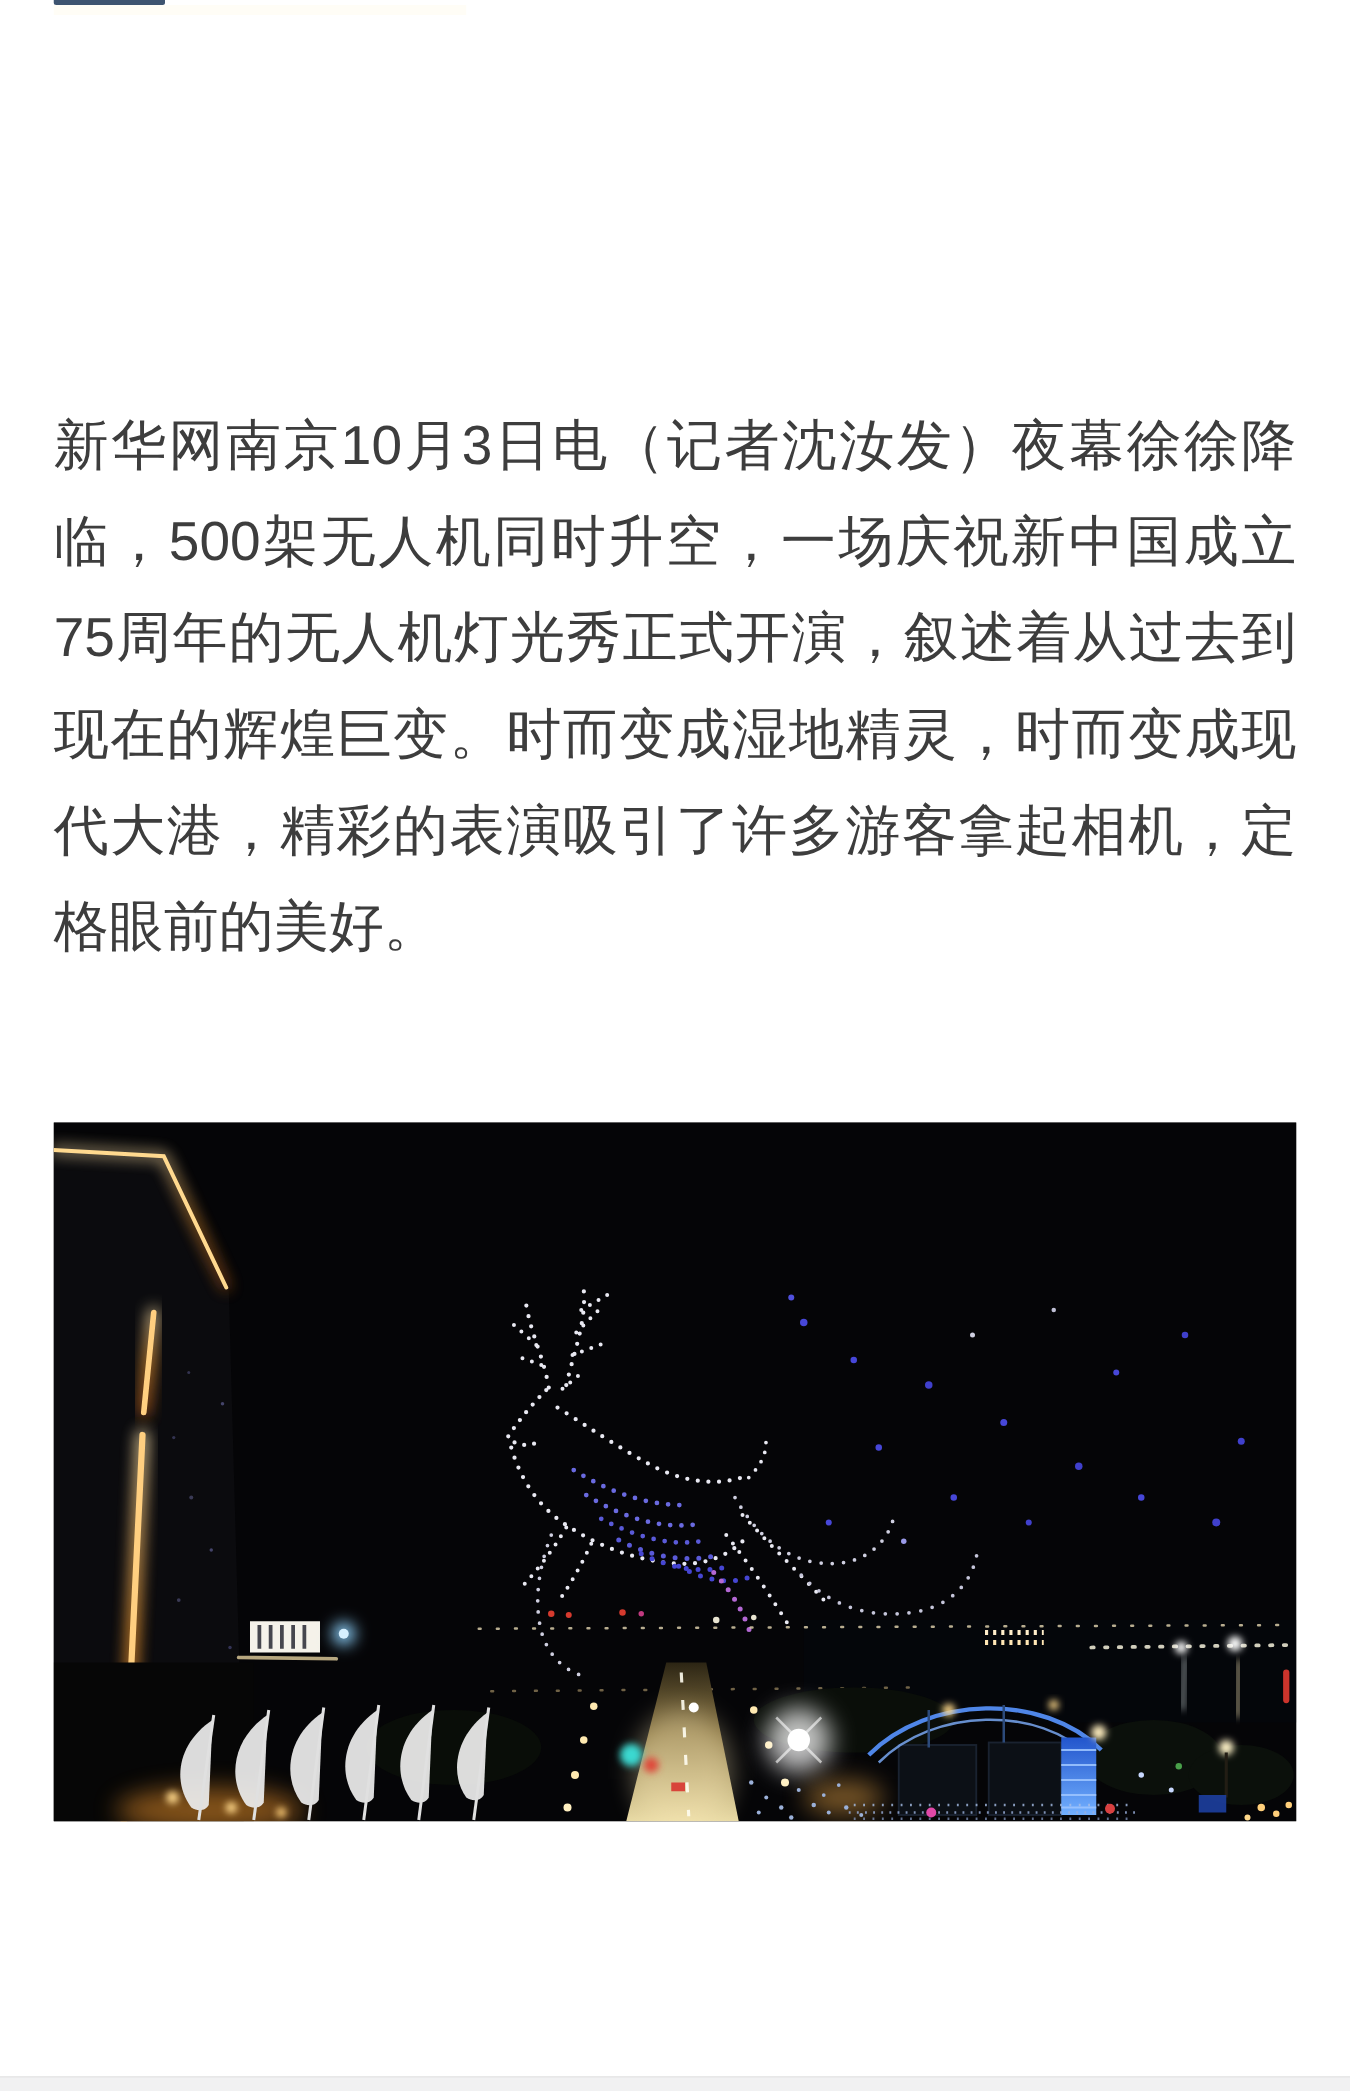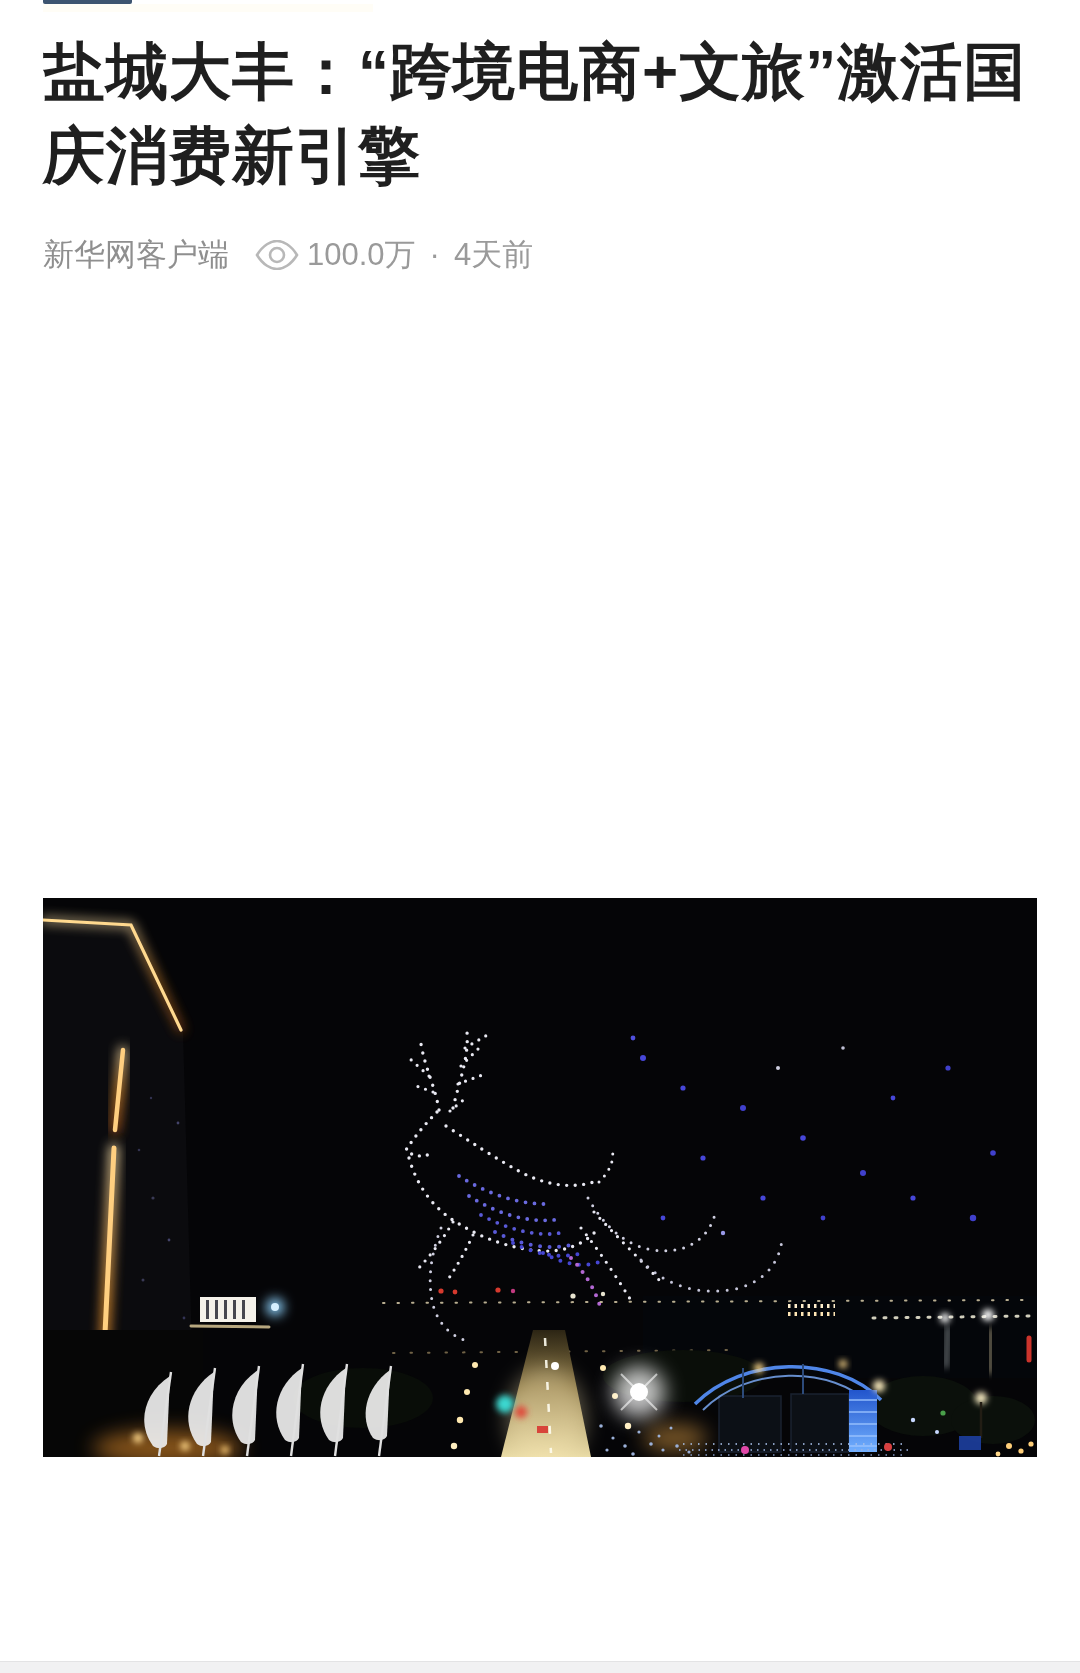--- a/index.html
+++ b/index.html
@@ -57,35 +57,23 @@
   }
 </style>
 </head>
 <body>
 
 <div class="page">
 
   <div class="top-fragment-shade"></div>
   <div class="top-fragment"></div>
 
-  <h1 class="title">盐城大丰：“跨境电商+文旅”激活国庆消费新引擎</h1>
-
-  <div class="meta">
-    <span class="source">新华网客户端</span>
-    <span class="views">
-      <svg width="44" height="30" viewBox="0 0 44 30">
-        <path d="M2,15 C8,5 16,1 22,1 C28,1 36,5 42,15 C36,25 28,29 22,29 C16,29 8,25 2,15 Z" fill="none" stroke="#b8b8b8" stroke-width="2.6"></path>
-        <circle cx="22" cy="15" r="7" fill="none" stroke="#b8b8b8" stroke-width="2.6"></circle>
-      </svg>
-      <span>100.0万</span>
-    </span>
-    <span class="sep">·</span>
-    <span class="time">4天前</span>
-  </div>
-
+
+
+  <p class="body-text p1">新华网南京10月3日电（记者沈汝发）夜幕徐徐降临，500架无人机同时升空，一场庆祝新中国成立75周年的无人机灯光秀正式开演，叙述着从过去到现在的辉煌巨变。时而变成湿地精灵，时而变成现代大港，精彩的表演吸引了许多游客拿起相机，定格眼前的美好。</p>
 
   <figure class="photo">
     <svg width="994" height="559" viewBox="0 0 994 559">
       <defs>
         <linearGradient id="orangeGrad" x1="0" y1="0" x2="0" y2="1">
           <stop offset="0" stop-color="#ffe7b0"></stop>
           <stop offset="0.5" stop-color="#ffa435"></stop>
           <stop offset="1" stop-color="#c2601a"></stop>
         </linearGradient>
         <linearGradient id="roadGrad" x1="0" y1="0" x2="0" y2="1">

